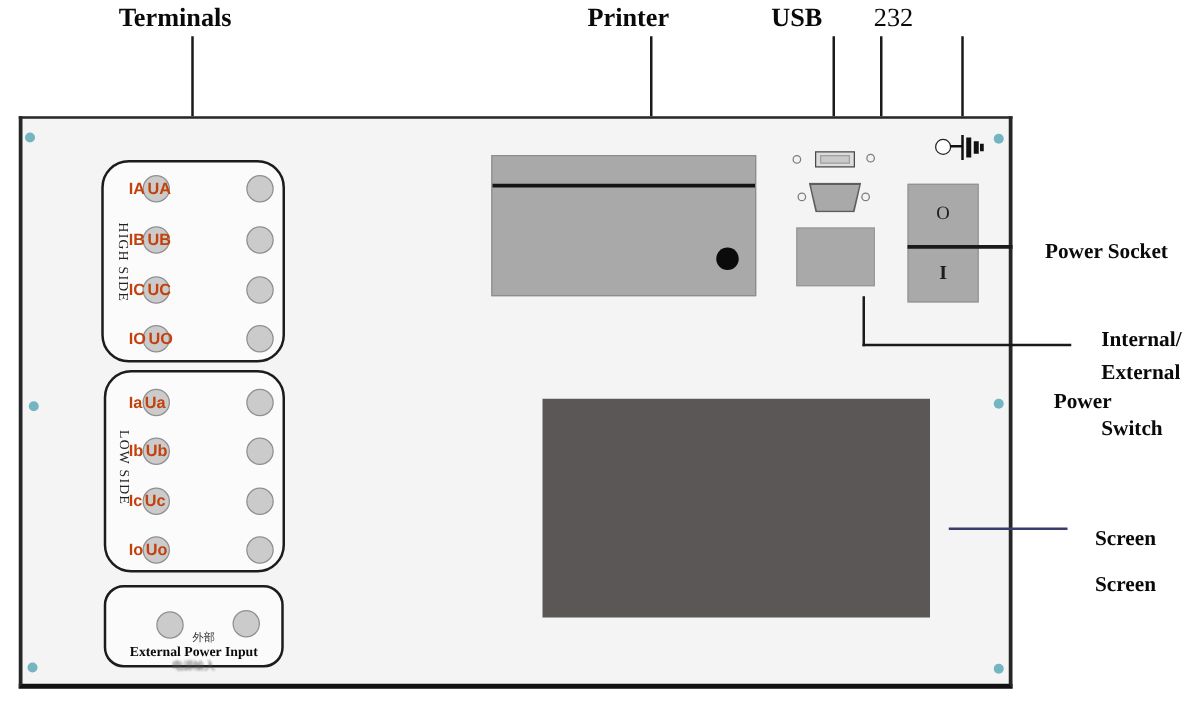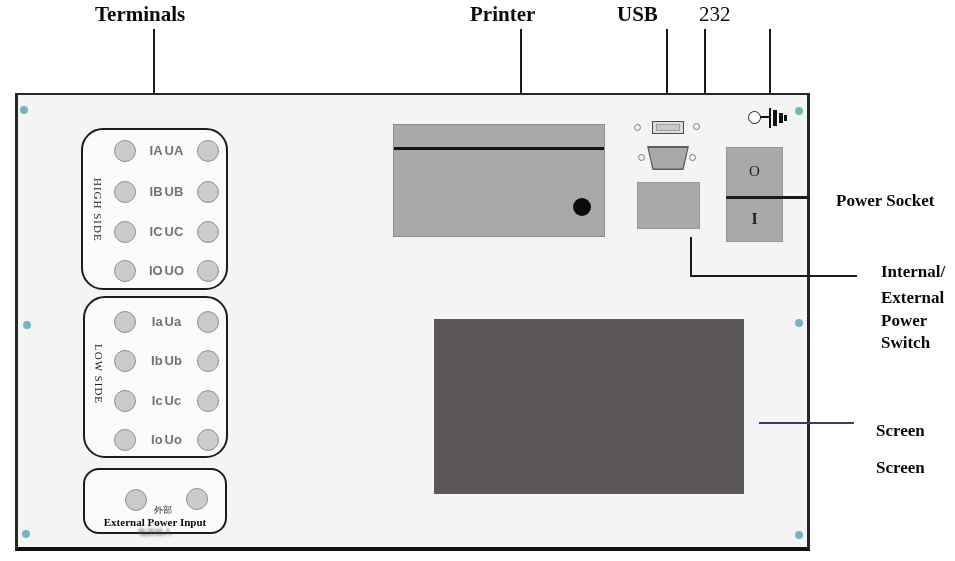--- a/index.html
+++ b/index.html
@@ -40,22 +40,22 @@
   .tblock-title {
     position:absolute; writing-mode:vertical-rl; font-size:11px; letter-spacing:1px;
     color:#222; font-family:"Liberation Serif", serif; white-space:nowrap;
   }
   .t-row { position:absolute; left:0; right:0; height:26px; }
   .term {
     position:absolute; top:2px; width:22px; height:22px; border-radius:50%;
     background:#cbcbcb; border:1.5px solid #8f8f8f;
   }
   .t-labels {
-    position:absolute; top:5px; display:flex; justify-content:center; gap:2px;
-    font-family:"Liberation Sans", sans-serif; font-weight:bold; font-size:13px; color:#737373;
+    position:absolute; top:5px; display:flex; gap:2px;
+    font-family:"Liberation Sans", sans-serif; font-weight:bold; font-size:13px; color:#c2410c;
   }
   
   #ext-power {
     position:absolute; left:83px; top:468px; width:144px; height:66px;
     background:#fbfbfb; border:2px solid #1c1c1c; border-radius:16px;
   }
   #ext-power .term { width:22px; height:22px; }
   .ext-cn-top {
     position:absolute; top:34px; left:0; width:100%; text-align:center; text-indent:16px;
     font-size:9px; color:#333; filter:blur(0.5px); font-family:"DejaVu Sans", sans-serif;
@@ -263,18 +263,18 @@
   <div id="int-ext-switch"></div>
   <div class="vline" style="left:690px; top:237px; height:40px;"></div>
   <div class="hline" style="left:690px; top:275px; width:167px;"></div>
 
   <div id="display-screen"></div>
   <div id="display-callout"></div>
 
   <div class="side-label" style="left:836px; top:191px;">Power Socket</div>
   <div class="side-label" style="left:881px; top:262px;">Internal/</div>
   <div class="side-label" style="left:881px; top:288px;">External</div>
-  <div class="side-label" style="left:881px; top:311px;">Power</div>
+  <div class="side-label" style="left:843px; top:311px;">Power</div>
   <div class="side-label" style="left:881px; top:333px;">Switch</div>
   <div class="side-label" style="left:876px; top:421px;">Screen</div>
   <div class="side-label" style="left:876px; top:458px;">Screen</div>
 
 </div>
 
 </body></html>

